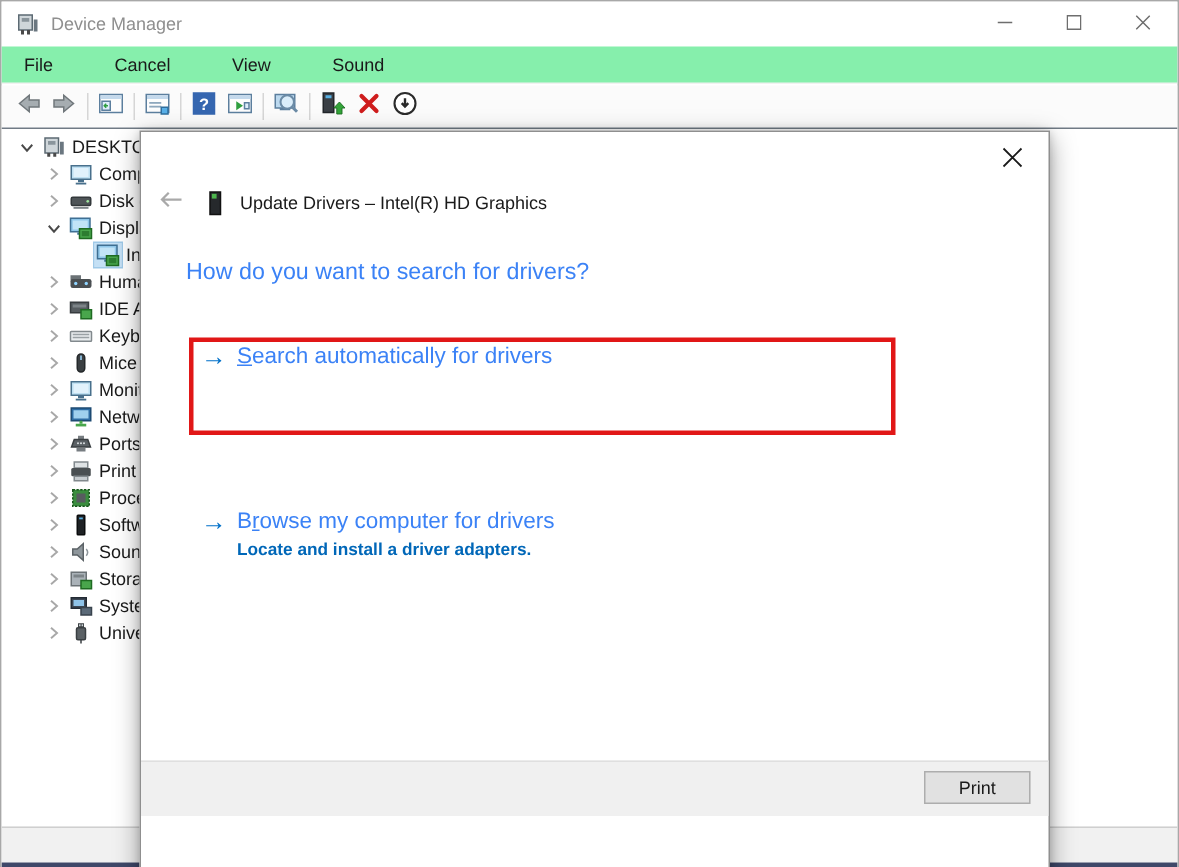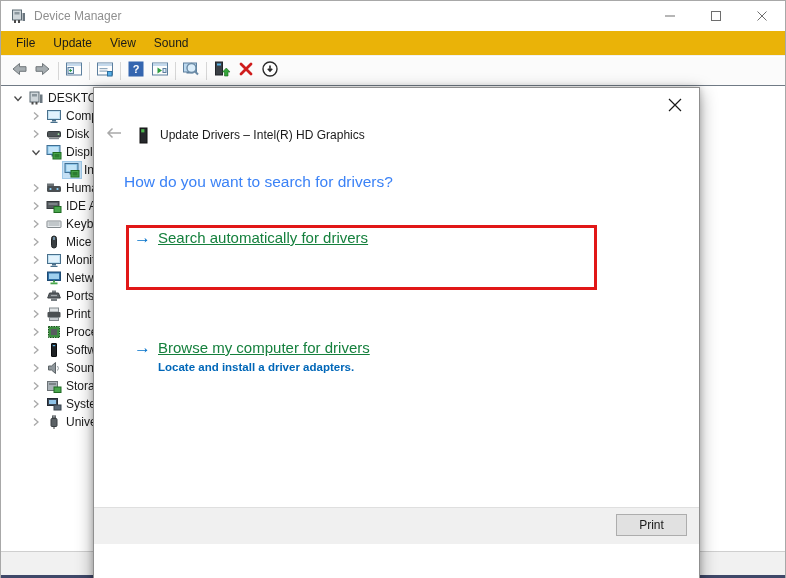--- a/index.html
+++ b/index.html
@@ -7,21 +7,21 @@
   #window{position:relative;width:786px;height:578px;background:#fff;border:1px solid #a8a8a8;border-bottom:none;overflow:hidden;}
 
   
   #titlebar{position:absolute;left:0;top:0;width:100%;height:30px;background:#fff;display:flex;align-items:center;}
   #titlebar .app-icon{margin-left:9px;width:16px;height:16px;}
   #titlebar .title{margin-left:8px;font-size:12px;color:#8f8f8f;text-align:center;}
   #win-controls{position:absolute;right:0;top:0;height:30px;display:flex;}
   .win-btn{width:46px;height:30px;display:flex;align-items:center;justify-content:center;}
 
   
-  #menubar{position:absolute;left:0;top:30px;width:100%;height:25px;background:#eab308;display:flex;align-items:center;padding-left:6px;border-bottom:1px solid #f1f1f1;}
+  #menubar{position:absolute;left:0;top:30px;width:100%;height:25px;background:#86efac;display:flex;align-items:center;padding-left:6px;border-bottom:1px solid #f1f1f1;gap:23px;}
   .menu-item{font-size:12px;color:#1a1a1a;padding:4px 9px;}
 
   
   #toolbar{position:absolute;left:0;top:56px;width:100%;height:28px;background:#fbfbfb;display:flex;align-items:center;padding-left:6px;}
   .tb-btn{width:24px;height:24px;display:flex;align-items:center;justify-content:center;}
   .tb-sep{width:1px;height:18px;background:#d6d6d6;margin:0 3px;}
 
   
   #tree{position:absolute;left:0;top:84px;width:100%;height:466px;background:#fff;border-top:1px solid #707a85;overflow:hidden;}
   .tree-row{position:absolute;height:18px;display:flex;align-items:center;font-size:12px;color:#1a1a1a;white-space:nowrap;}
@@ -38,21 +38,21 @@
   
   #dialog{position:absolute;left:92px;top:86px;width:607px;height:541px;background:#fff;border:1px solid #8f8f8f;box-shadow:0 5px 16px rgba(0,0,0,.38),0 0 6px rgba(0,0,0,.18);z-index:5;}
   #dlg-close{position:absolute;right:14px;top:9px;width:20px;height:20px;display:flex;align-items:center;justify-content:center;}
   #dlg-header{position:absolute;left:8px;top:36px;display:flex;align-items:center;}
   #dlg-back{width:24px;height:22px;display:flex;align-items:center;justify-content:center;}
   #dlg-devicon{margin-left:10px;width:14px;height:17px;}
   #dlg-title{margin-left:10px;font-size:12px;color:#1a1a1a;}
   #dlg-heading{position:absolute;left:30px;top:85px;font-size:15.5px;color:#3b82f6;}
   .drv-option{position:absolute;left:40px;display:flex;}
   .drv-arrow{width:24px;font-size:17px;font-weight:bold;color:#0070c9;line-height:20px;}
-  .drv-title{font-size:15px;color:#15803d;line-height:20px;text-decoration:underline;}
+  .drv-title{font-size:15px;color:#3b82f6;line-height:20px;}
   .drv-title .accel{text-decoration:underline;}
   .drv-desc{margin-top:2px;width:445px;font-size:11.5px;font-weight:bold;color:#0067b8;line-height:15.5px;}
   #highlight-box{position:absolute;left:32px;top:137px;width:471px;height:65px;border:3px solid #e11717;z-index:6;pointer-events:none;}
   #dlg-footer{position:absolute;left:0;top:419px;width:100%;height:37px;background:#f0f0f0;border-top:1px solid #dfdfdf;}
   #cancel-btn{position:absolute;right:12px;top:6px;width:71px;height:22px;background:#e1e1e1;border:1px solid #adadad;font-size:12px;color:#1a1a1a;display:flex;align-items:center;justify-content:center;}
 </style>
 </head>
 <body>
 
 <div id="window">
@@ -82,21 +82,21 @@
       <div class="win-btn">
           <span><svg width="10" height="10">
               <path d="M0.5 0.5 L9.5 9.5 M9.5 0.5 L0.5 9.5" stroke="#6e6e6e"></path>
             </svg></span>
         </div>
     </div>
   </div>
 
   <div id="menubar">
       <div class="menu-item">File</div>
-      <div class="menu-item">Update</div>
+      <div class="menu-item">Cancel</div>
       <div class="menu-item">View</div>
       <div class="menu-item">Sound</div>
     </div>
 
   <div id="toolbar">
       <div class="tb-btn">
         <span><svg width="18" height="18" viewBox="0 0 18 18">
             <path d="M9.5 3.5 L3 9 l6.5 5.5 v-3.2 H16 V6.7 H9.5 Z" fill="#a6adb1" stroke="#70777b"></path>
           </svg></span>
       </div>

